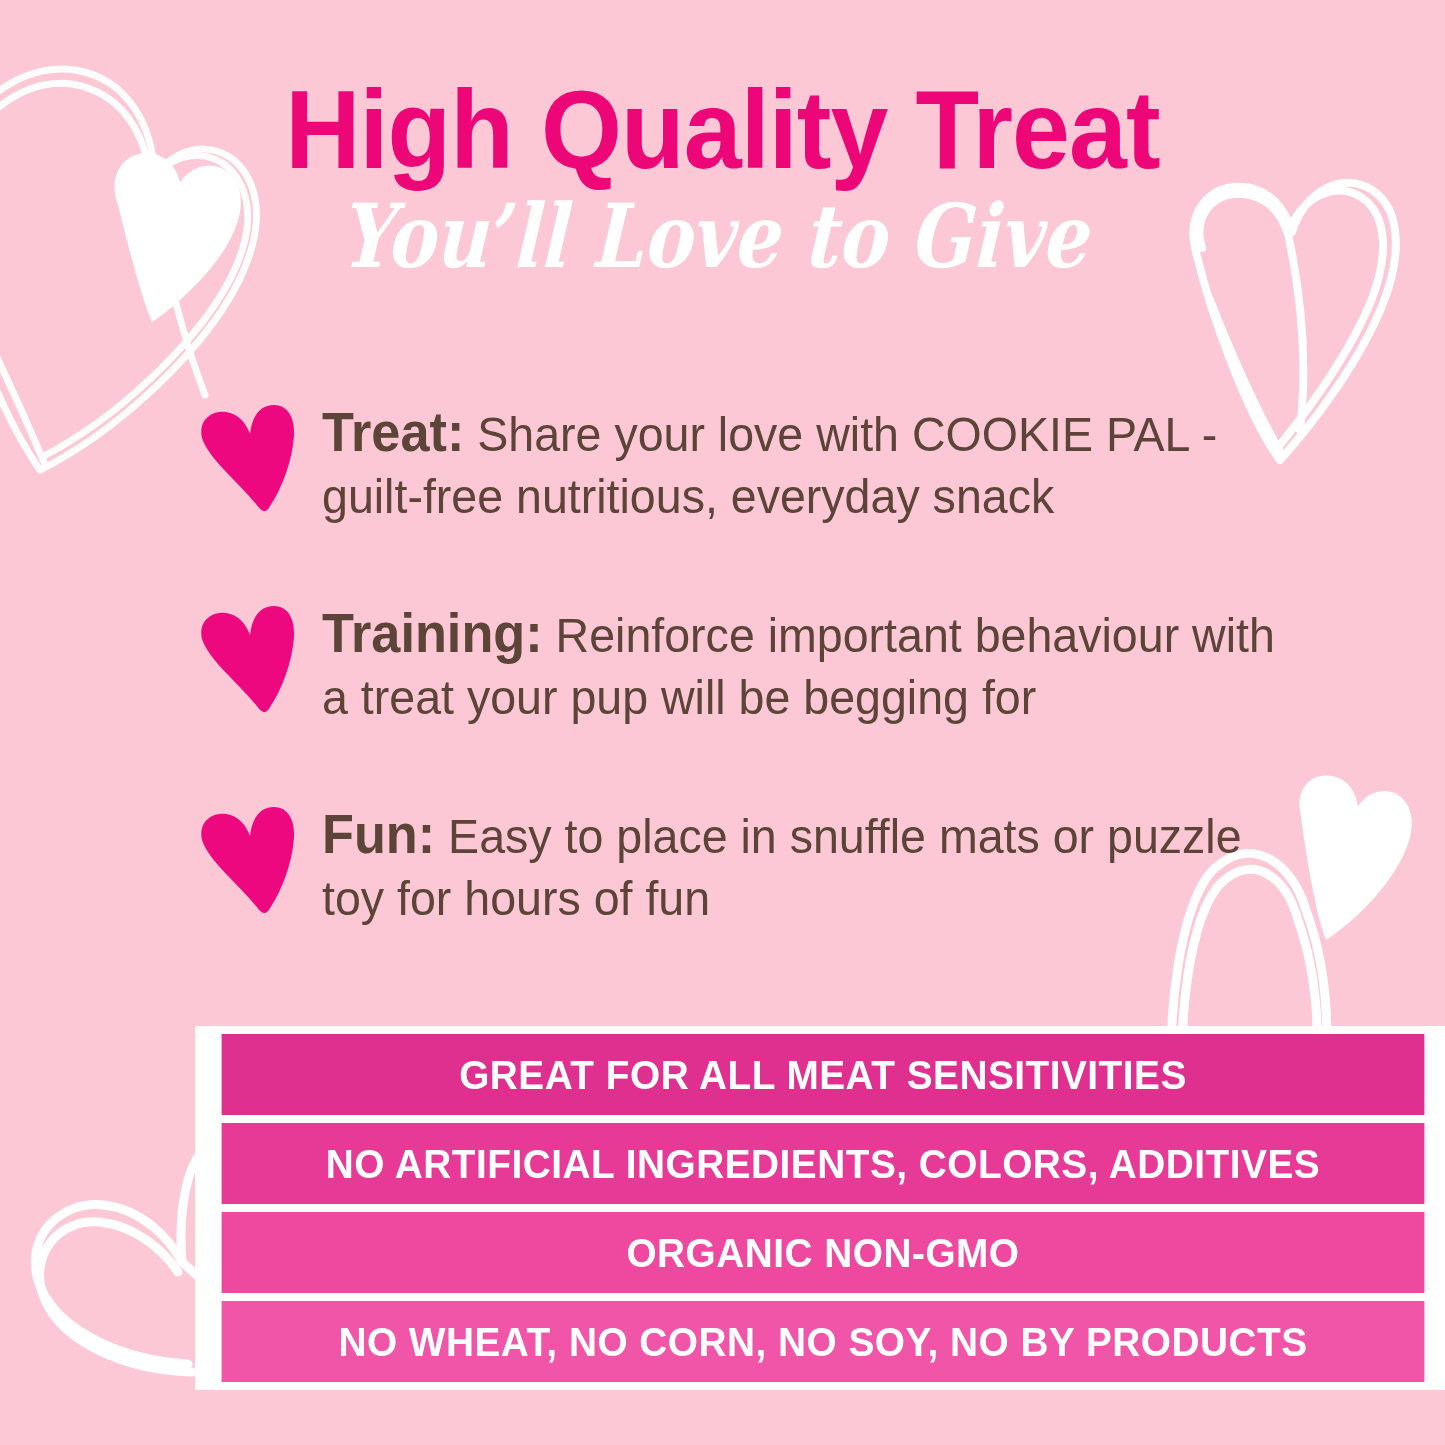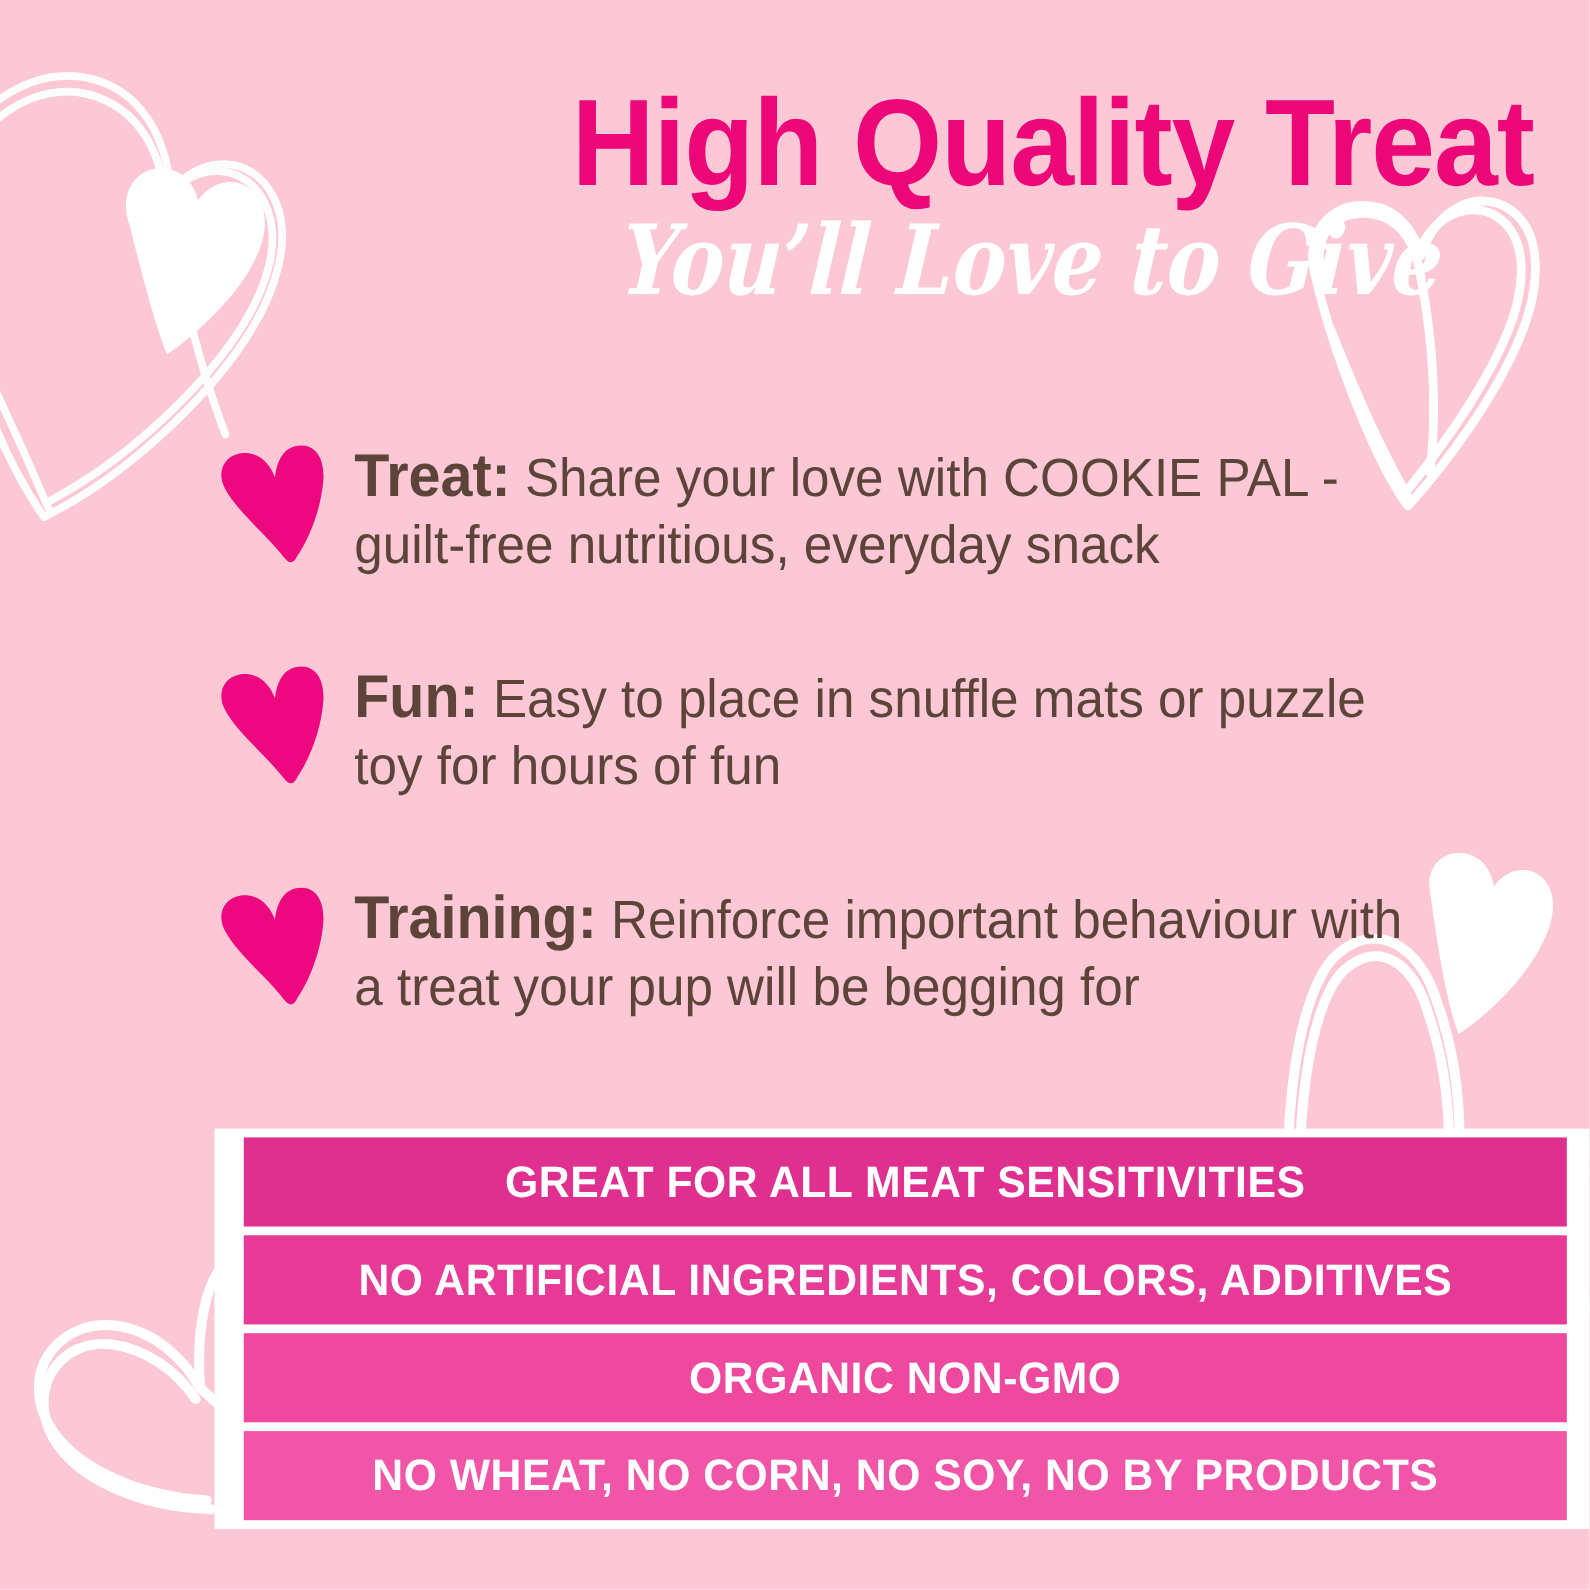--- a/index.html
+++ b/index.html
@@ -27,21 +27,21 @@
     height: 1445px;
     pointer-events: none;
   }
 
   
   .headline-wrap {
     position: absolute;
     top: 74px;
     left: 0;
     width: 1445px;
-    text-align: right;
+    text-align: center;
     z-index: 3;
   }
   .headline {
     font-family: "Liberation Sans Narrow", "Liberation Sans", sans-serif;
     font-weight: bold;
     font-size: 112px;
     line-height: 1.0;
     letter-spacing: -1px;
     color: #ed0677;
     transform: scaleX(0.93);
@@ -206,35 +206,35 @@
         <span class="lead">Treat:</span><span> Share your love with COOKIE PAL - guilt-free nutritious, everyday snack</span>
       </div>
     </div>
 
     <div class="bullet">
       <svg class="bullet-heart" viewBox="0 0 104 112" xmlns="http://www.w3.org/2000/svg">
         <path fill="#ed0880" d="M6,36 C2,20 14,8 30,10 C42,11.5 50,21 54,32
                  C56,14 64,3 78,3 C92,3 99,16 98,34
                  C96,60 86,86 74,104 C70,112 66,110 60,102
                  C44,82 12,56 6,36 Z"></path>
-      </svg>
+        </svg>
       <div class="bullet-text">
-        <span class="lead">Fun:</span><span> Easy to place in snuffle mats or puzzle toy for hours of fun</span>
+        <span class="lead">Training:</span><span> Reinforce important behaviour with a treat your pup will be begging for</span>
       </div>
     </div>
 
     <div class="bullet">
       <svg class="bullet-heart" viewBox="0 0 104 112" xmlns="http://www.w3.org/2000/svg">
         <path fill="#ed0880" d="M6,36 C2,20 14,8 30,10 C42,11.5 50,21 54,32
                  C56,14 64,3 78,3 C92,3 99,16 98,34
                  C96,60 86,86 74,104 C70,112 66,110 60,102
                  C44,82 12,56 6,36 Z"></path>
-        </svg>
+      </svg>
       <div class="bullet-text">
-        <span class="lead">Training:</span><span> Reinforce important behaviour with a treat your pup will be begging for</span>
+        <span class="lead">Fun:</span><span> Easy to place in snuffle mats or puzzle toy for hours of fun</span>
       </div>
     </div>
   </div>
 
   <div class="banner">
     <div class="claim" style="background-color: rgb(224, 48, 143);">GREAT FOR ALL MEAT SENSITIVITIES</div>
     <div class="claim" style="background-color: rgb(230, 58, 150);">NO ARTIFICIAL INGREDIENTS, COLORS, ADDITIVES</div>
     <div class="claim" style="background-color: rgb(239, 72, 159);">ORGANIC NON-GMO</div>
     <div class="claim" style="background-color: rgb(240, 85, 168);">NO WHEAT, NO CORN, NO SOY, NO BY PRODUCTS</div>
   </div>

